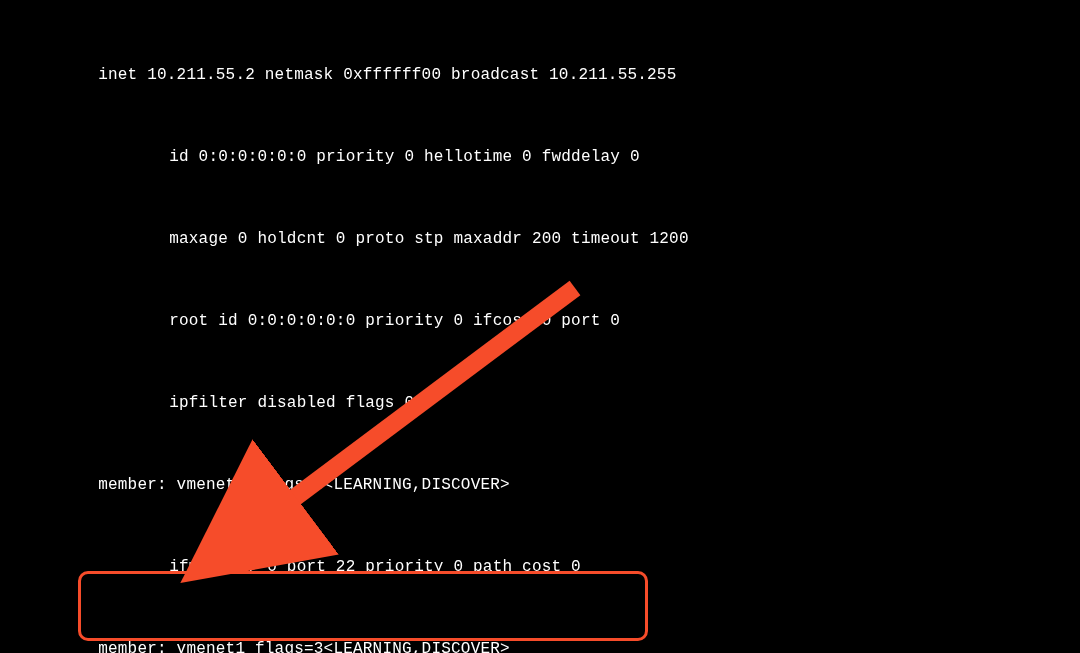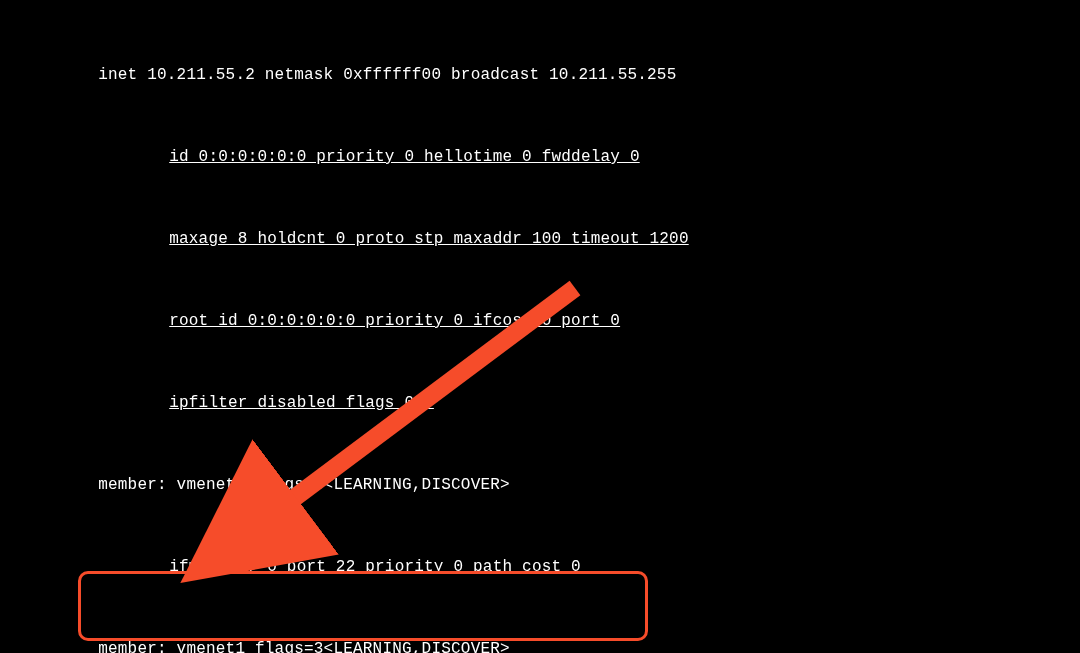--- a/index.html
+++ b/index.html
@@ -19,21 +19,21 @@
     padding: 4px 6px;
     white-space: pre;
     letter-spacing: 0.2px;
   }
   .ln {
     display: block;
     height: 22px;
     margin-top: 16px;
   }
   .pad1  { padding-left: 9.6ch; }
-  .pad2  { padding-left: 17ch; text-decoration: underline; }
+  .pad2  { padding-left: 17ch; }
 
   .overlay {
     position: absolute;
     top: 0;
     left: 0;
     width: 1080px;
     height: 653px;
     pointer-events: none;
   }
 
@@ -55,21 +55,21 @@
     width: 1080px;
     height: 653px;
   }
 </style>
 </head>
 <body>
 
 <div class="term">
   <span class="ln pad1">inet 10.211.55.2 netmask 0xffffff00 broadcast 10.211.55.255</span>
   <span class="ln pad2">id 0:0:0:0:0:0 priority 0 hellotime 0 fwddelay 0</span>
-  <span class="ln pad2">maxage 8 holdcnt 0 proto stp maxaddr 100 timeout 1200</span>
+  <span class="ln pad2">maxage 0 holdcnt 0 proto stp maxaddr 200 timeout 1200</span>
   <span class="ln pad2">root id 0:0:0:0:0:0 priority 0 ifcost 0 port 0</span>
   <span class="ln pad2">ipfilter disabled flags 0x0</span>
   <span class="ln pad1">member: vmenet0 flags=3&lt;LEARNING,DISCOVER&gt;</span>
   <span class="ln pad2">ifmaxaddr 0 port 22 priority 0 path cost 0</span>
   <span class="ln pad1">member: vmenet1 flags=3&lt;LEARNING,DISCOVER&gt;</span>
   <span class="ln pad2">ifmaxaddr 0 port 23 priority 0 path cost 0</span>
   
   
   
   

